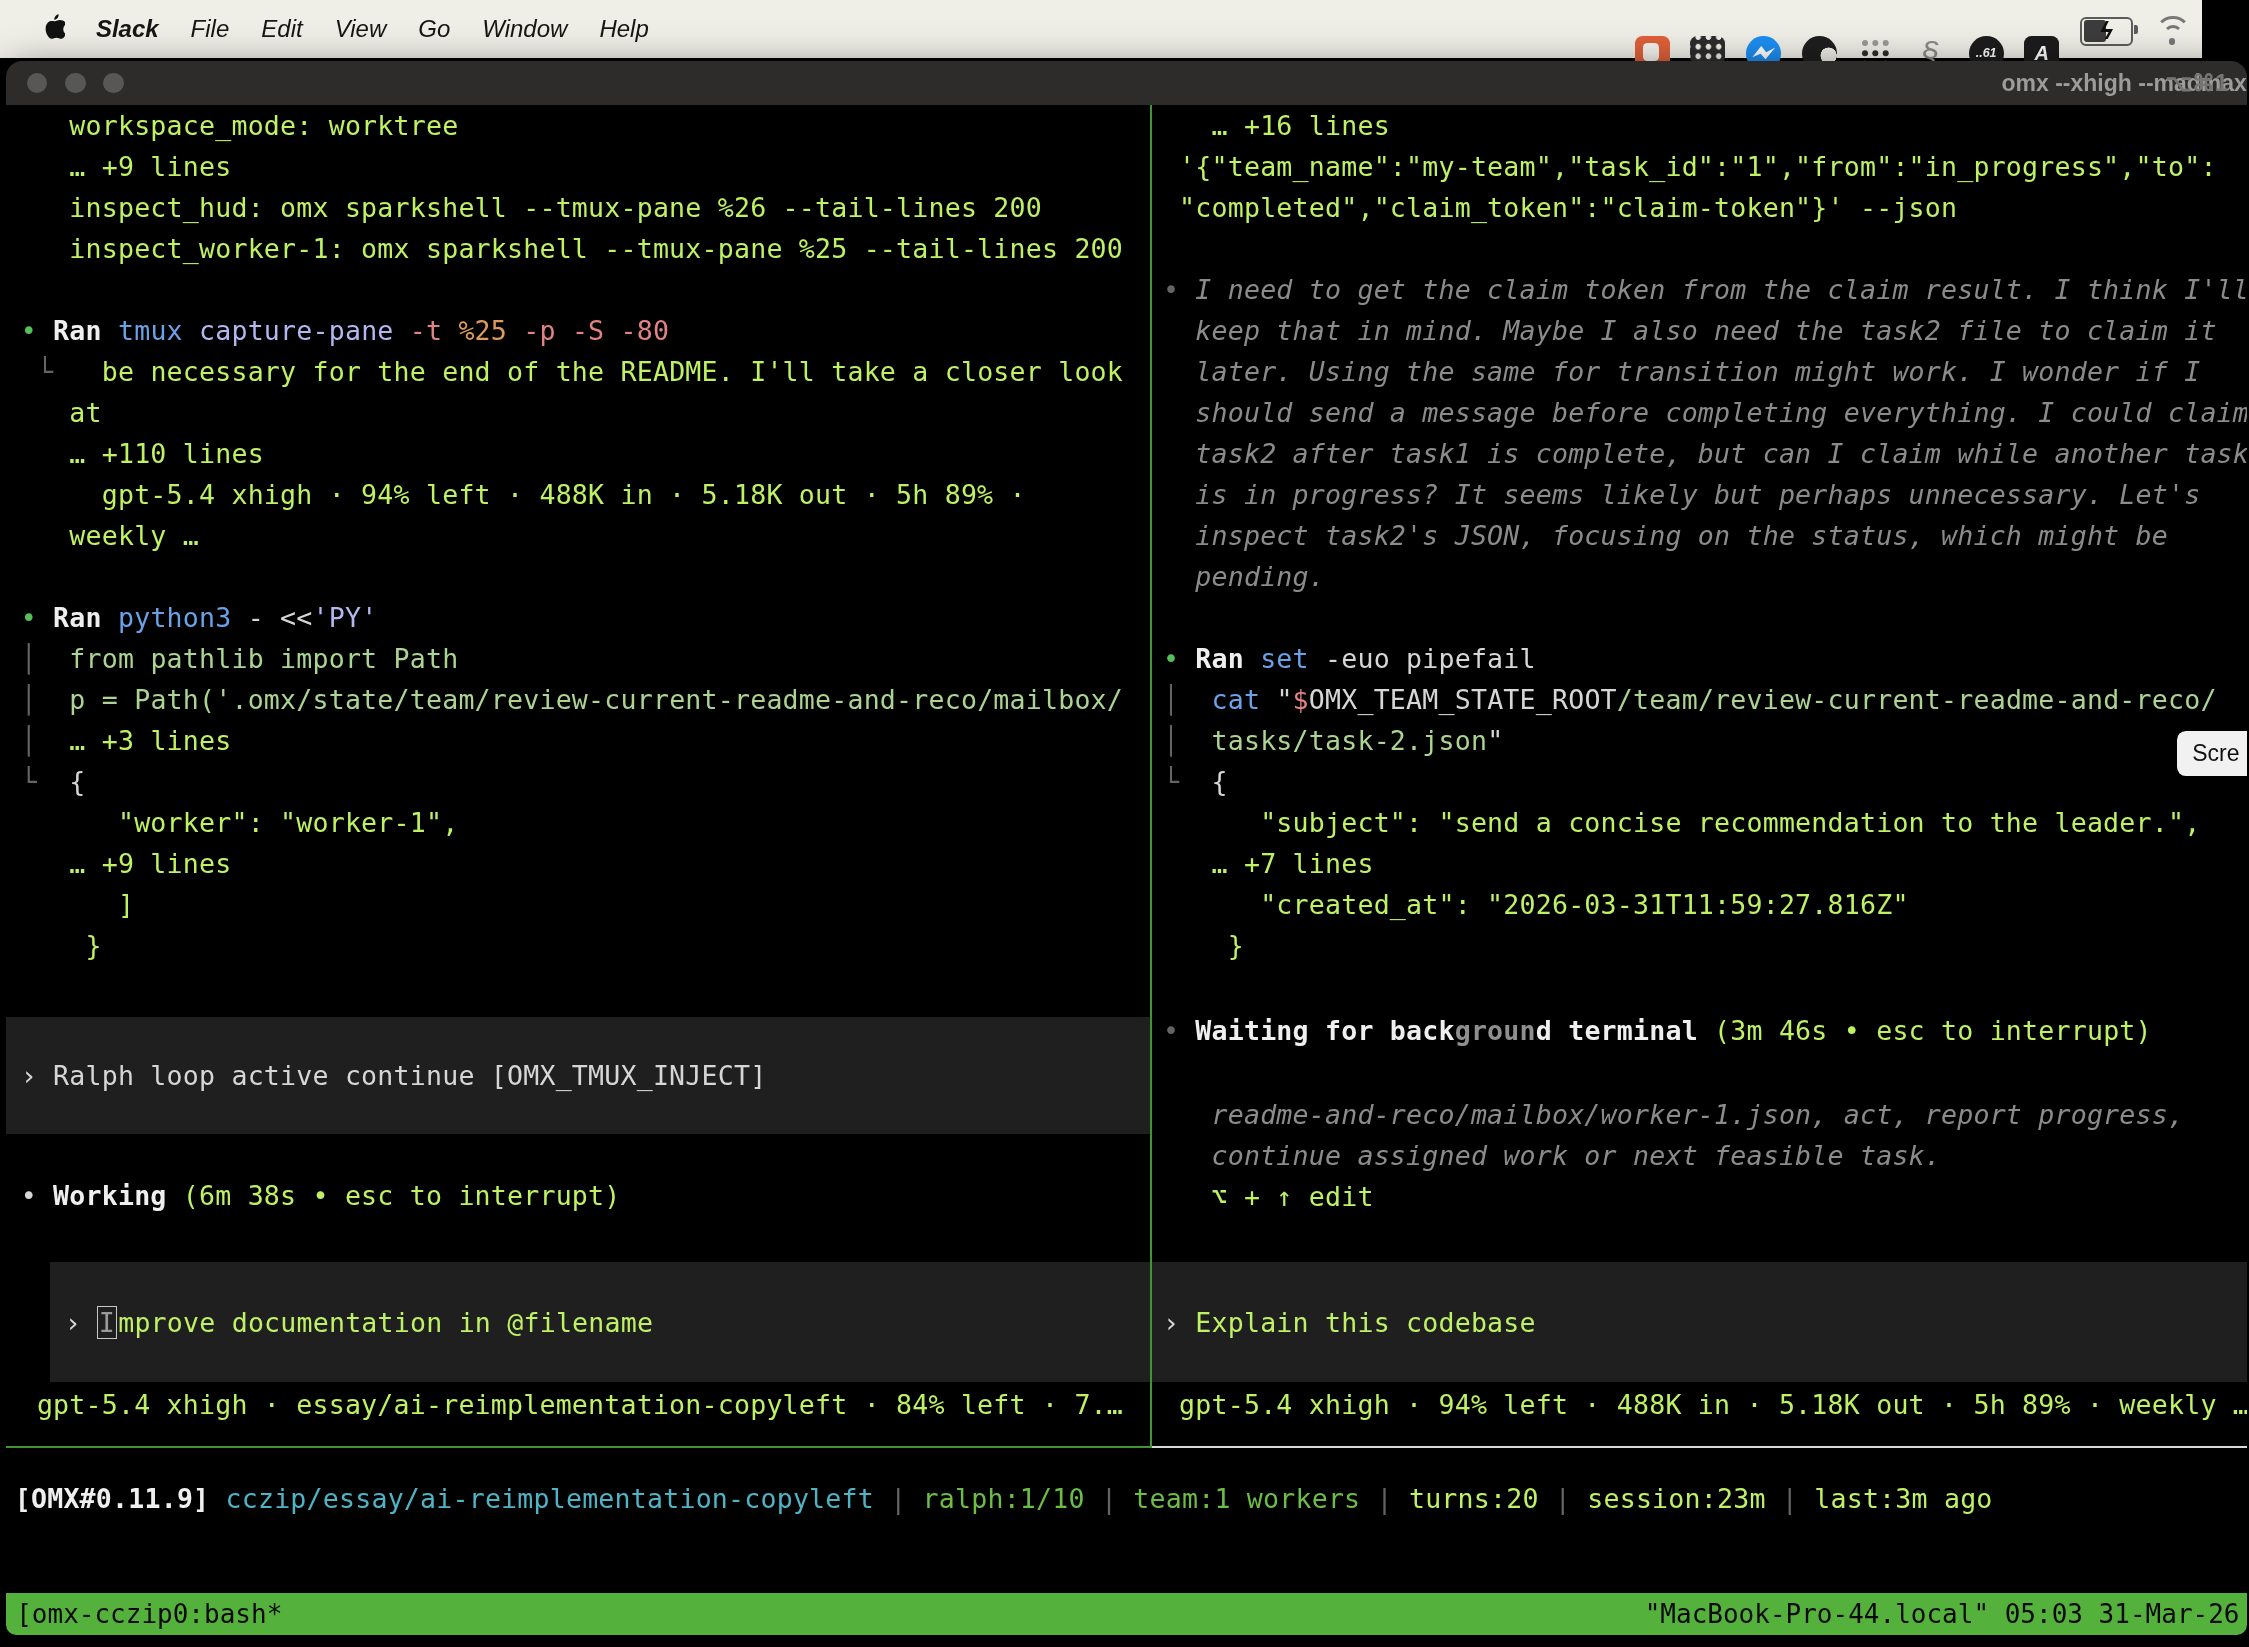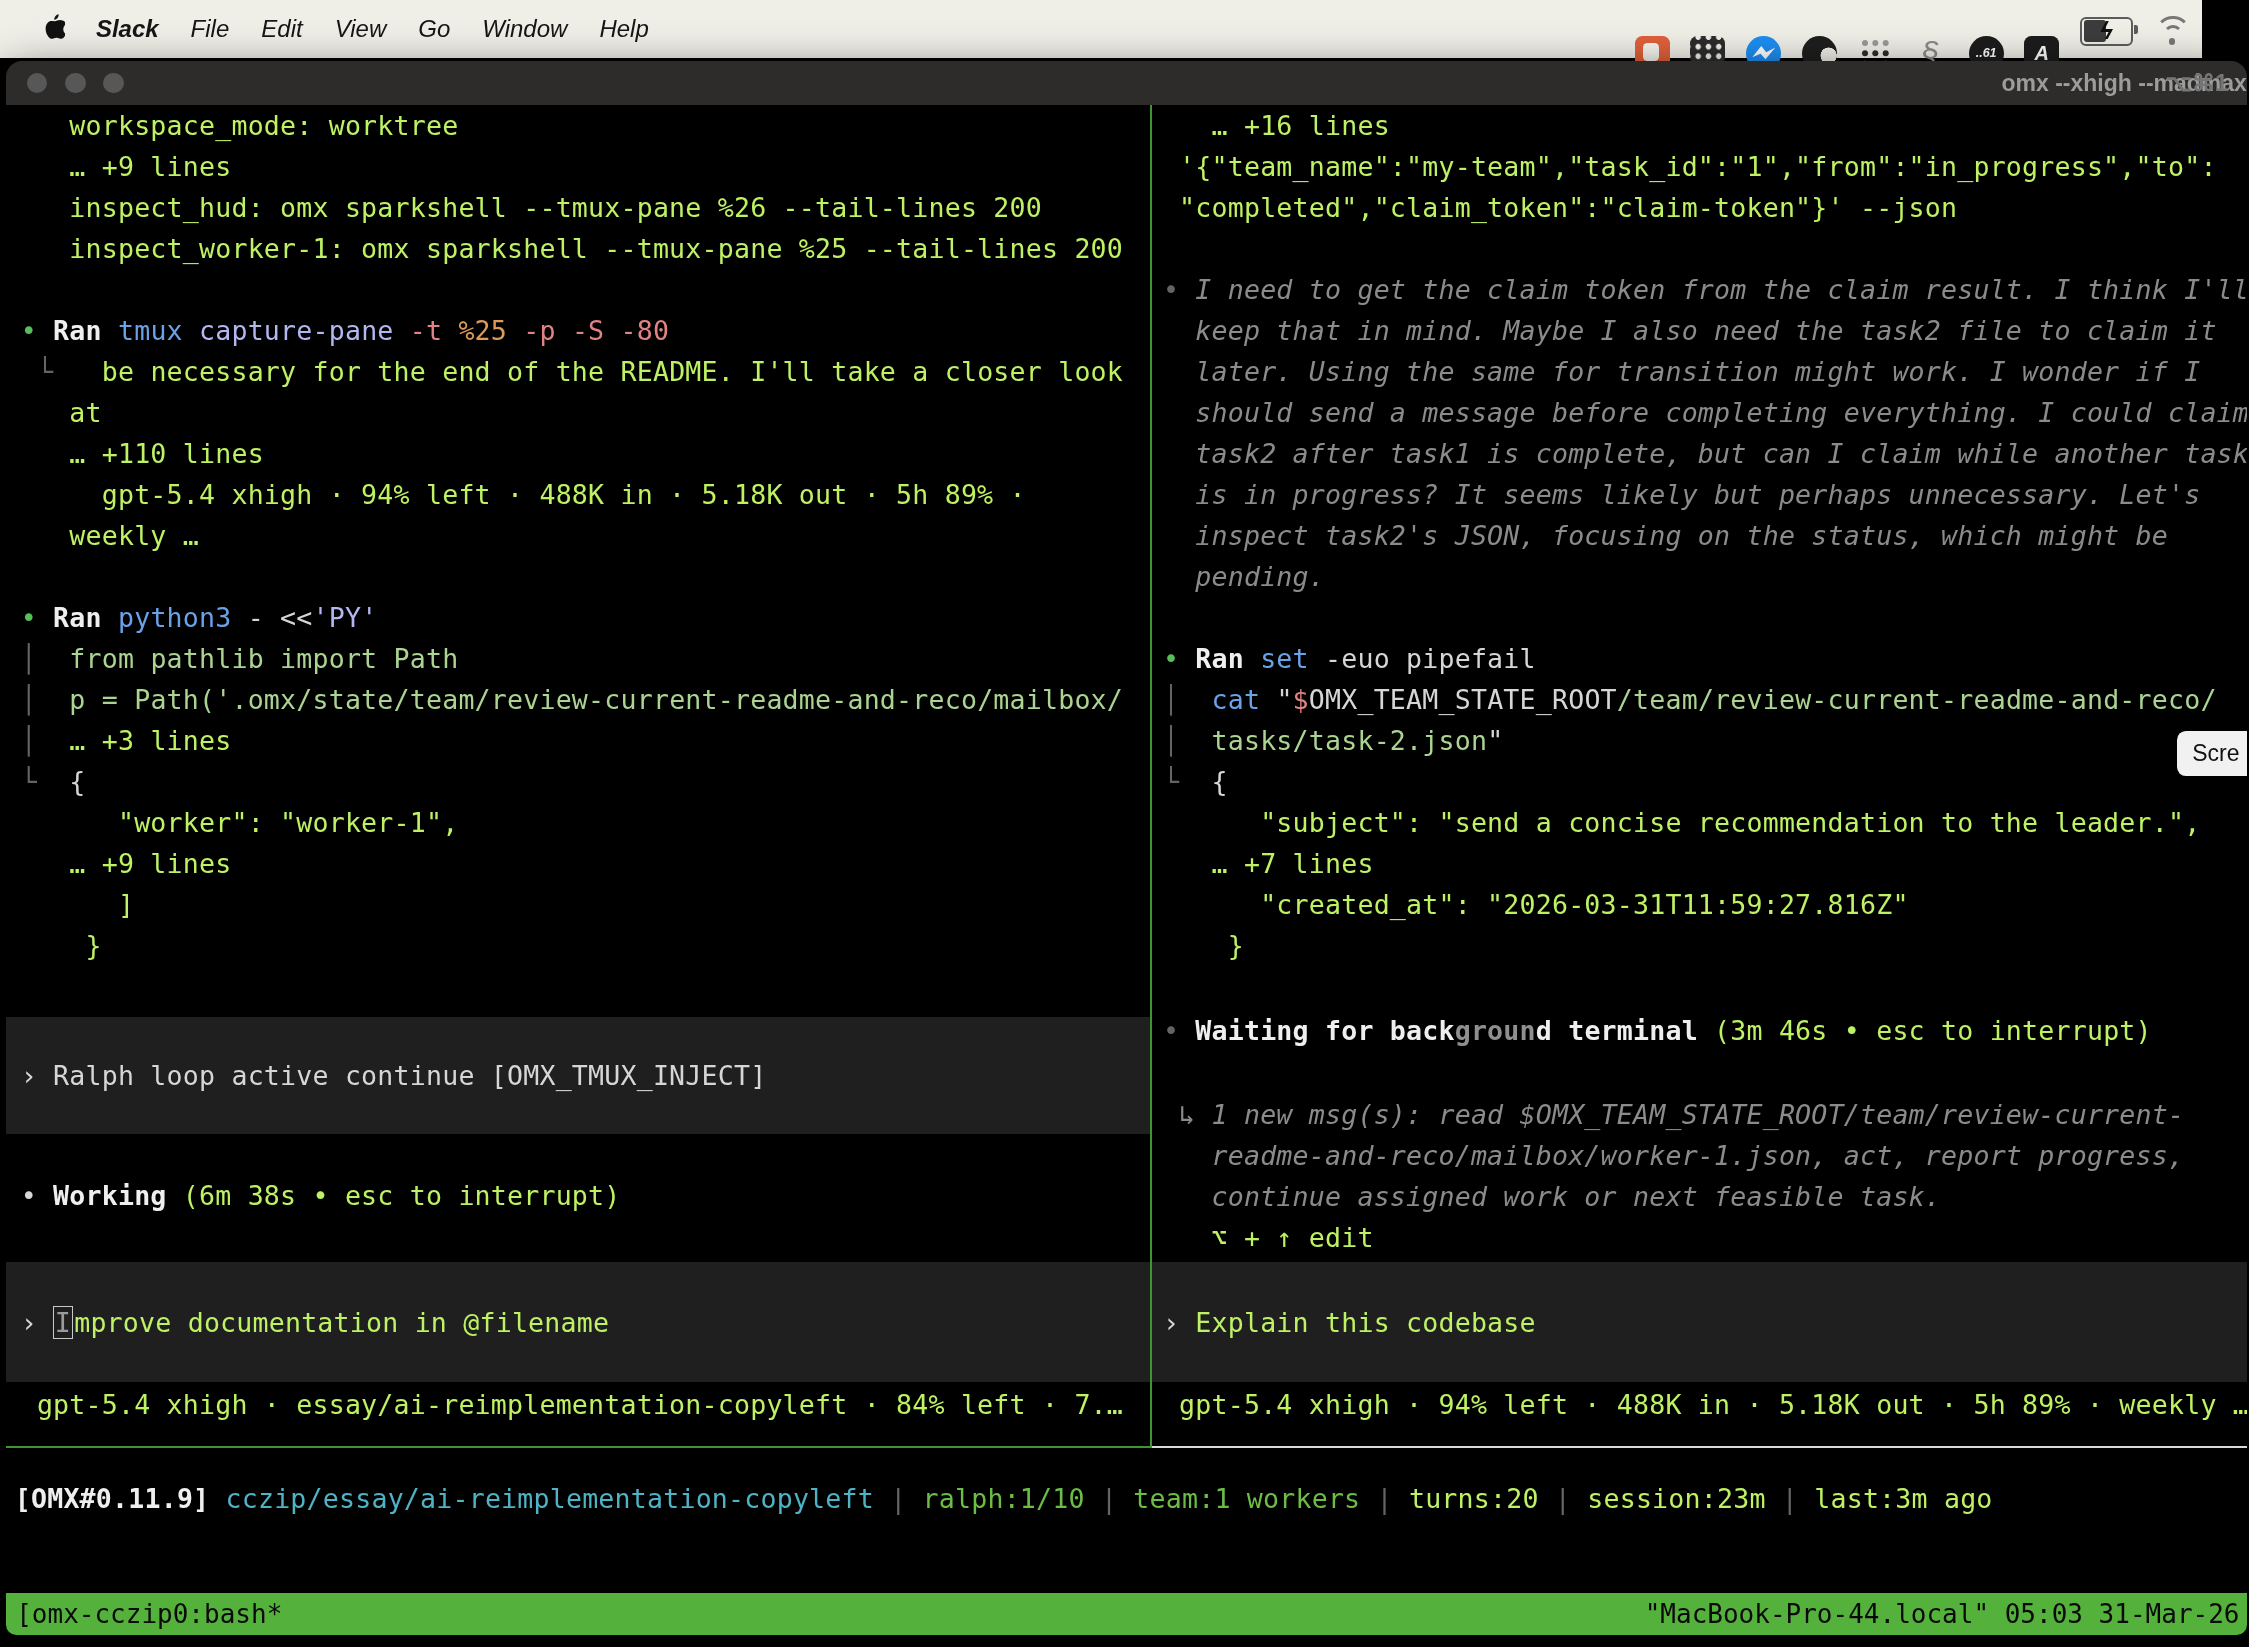--- a/index.html
+++ b/index.html
@@ -157,21 +157,21 @@
           <div class="tline"><span class="s-gray">    }</span></div>
         </div>
       <div class="band" style="top:912px;height:117px;">
         <div>
             <div class="tline"><span class="s-lt">› Ralph loop active continue [OMX_TMUX_INJECT]</span></div>
           </div>
       </div>
       <div class="blk" style="top:1070px;">
           <div class="tline"><span class="s-lt">• </span><span class="s-w">Working</span><span class="s-gray"> (6m 38s • esc to interrupt)</span></div>
         </div>
-      <div class="band" style="top:1157px;height:120px;">
+      <div class="band" style="top:1157px;height:120px;margin-left:44px;">
         <div>
             <div class="tline"><span class="s-lt">› </span><span class="s-cur">I</span><span class="s-gray">mprove documentation in @filename</span></div>
           </div>
       </div>
       <div class="blk" style="top:1279px;">
           <div class="tline"><span class="s-gray"> gpt-5.4 xhigh · essay/ai-reimplementation-copyleft · 84% left · 7.…</span></div>
         </div>
     </div>
 
     <div class="vdivider"></div>
@@ -197,21 +197,20 @@
           <div class="tline"><span class="s-dim">└  </span><span class="s-lt">{</span></div>
           <div class="tline"><span class="s-gray">      "subject": "send a concise recommendation to the leader.",</span></div>
           <div class="tline"><span class="s-gray">   … +7 lines</span></div>
           <div class="tline"><span class="s-gray">      "created_at": "2026-03-31T11:59:27.816Z"</span></div>
           <div class="tline"><span class="s-gray">    }</span></div>
         </div>
       <div class="blk" style="top:905px;">
           <div class="tline"><span class="s-dim">• </span><span class="s-w">Waiting for back</span><span class="s-shm">groun</span><span class="s-w">d terminal</span><span class="s-gray"> (3m 46s • esc to interrupt)</span></div>
         </div>
       <div class="blk" style="top:989px;">
-          <div class="tline"><span class="s-it"> ↳ 1 new msg(s): read $OMX_TEAM_STATE_ROOT/team/review-current-</span></div>
           <div class="tline"><span class="s-it">   readme-and-reco/mailbox/worker-1.json, act, report progress,</span></div>
           <div class="tline"><span class="s-it">   continue assigned work or next feasible task.</span></div>
           <div class="tline"><span class="s-gray">   ⌥ + ↑ edit</span></div>
         </div>
       <div class="band" style="top:1157px;height:120px;">
         <div>
             <div class="tline"><span class="s-lt">› </span><span class="s-gray">Explain this codebase</span></div>
           </div>
       </div>
       <div class="blk" style="top:1279px;">

